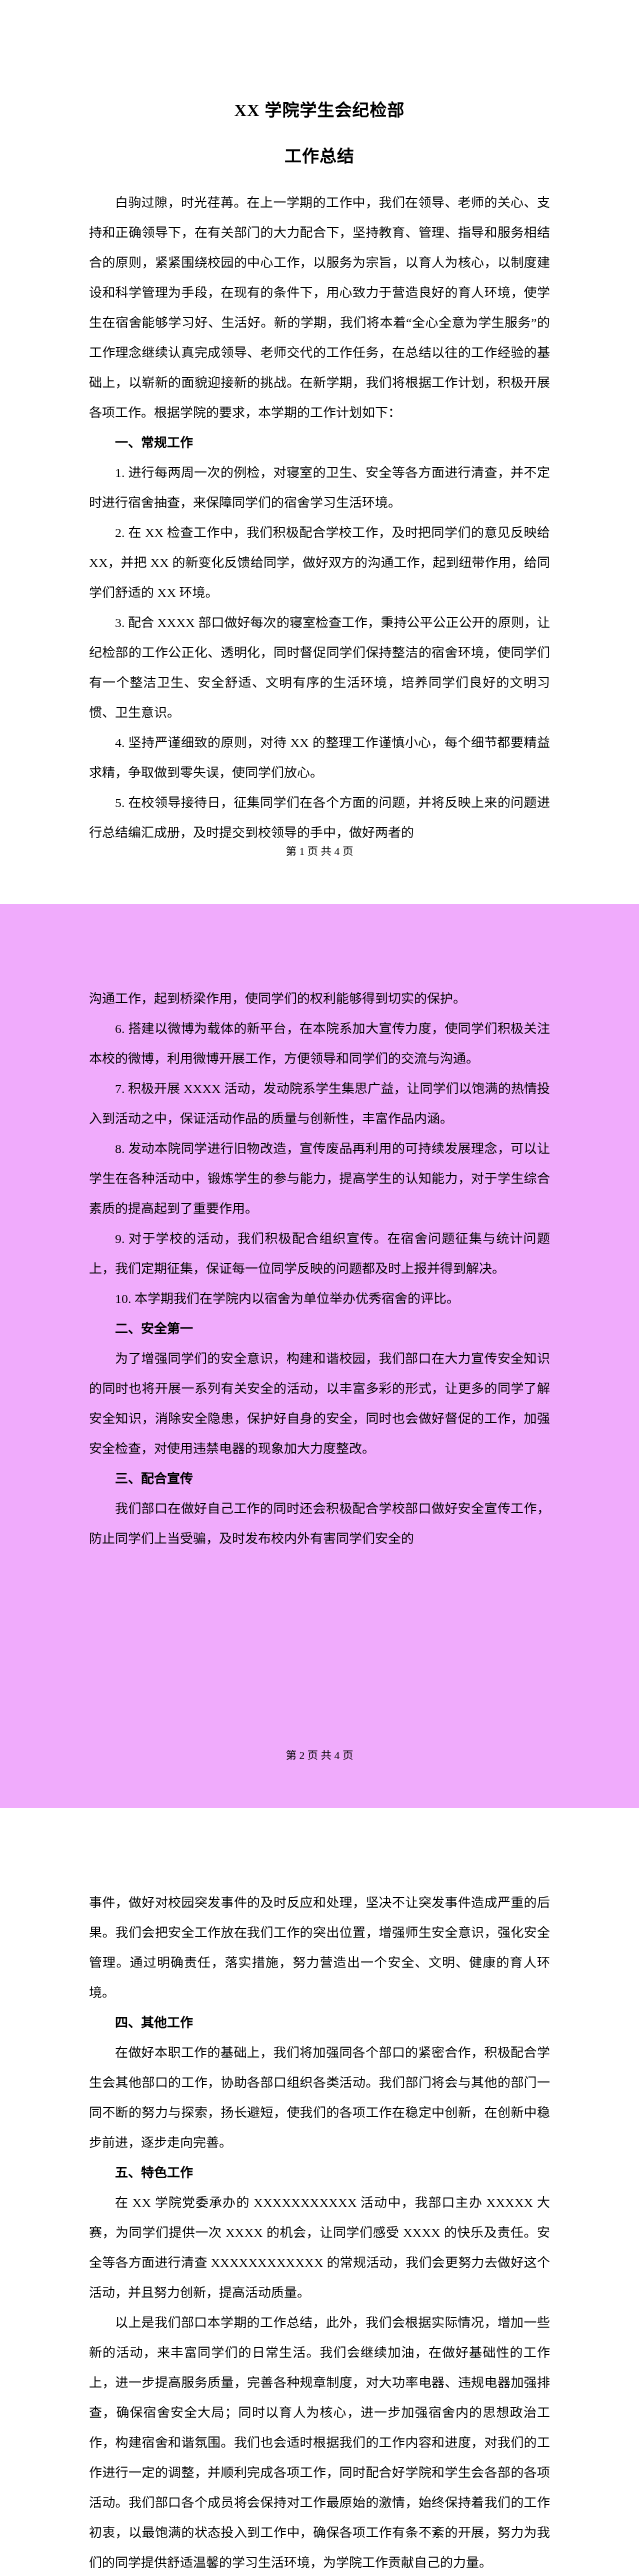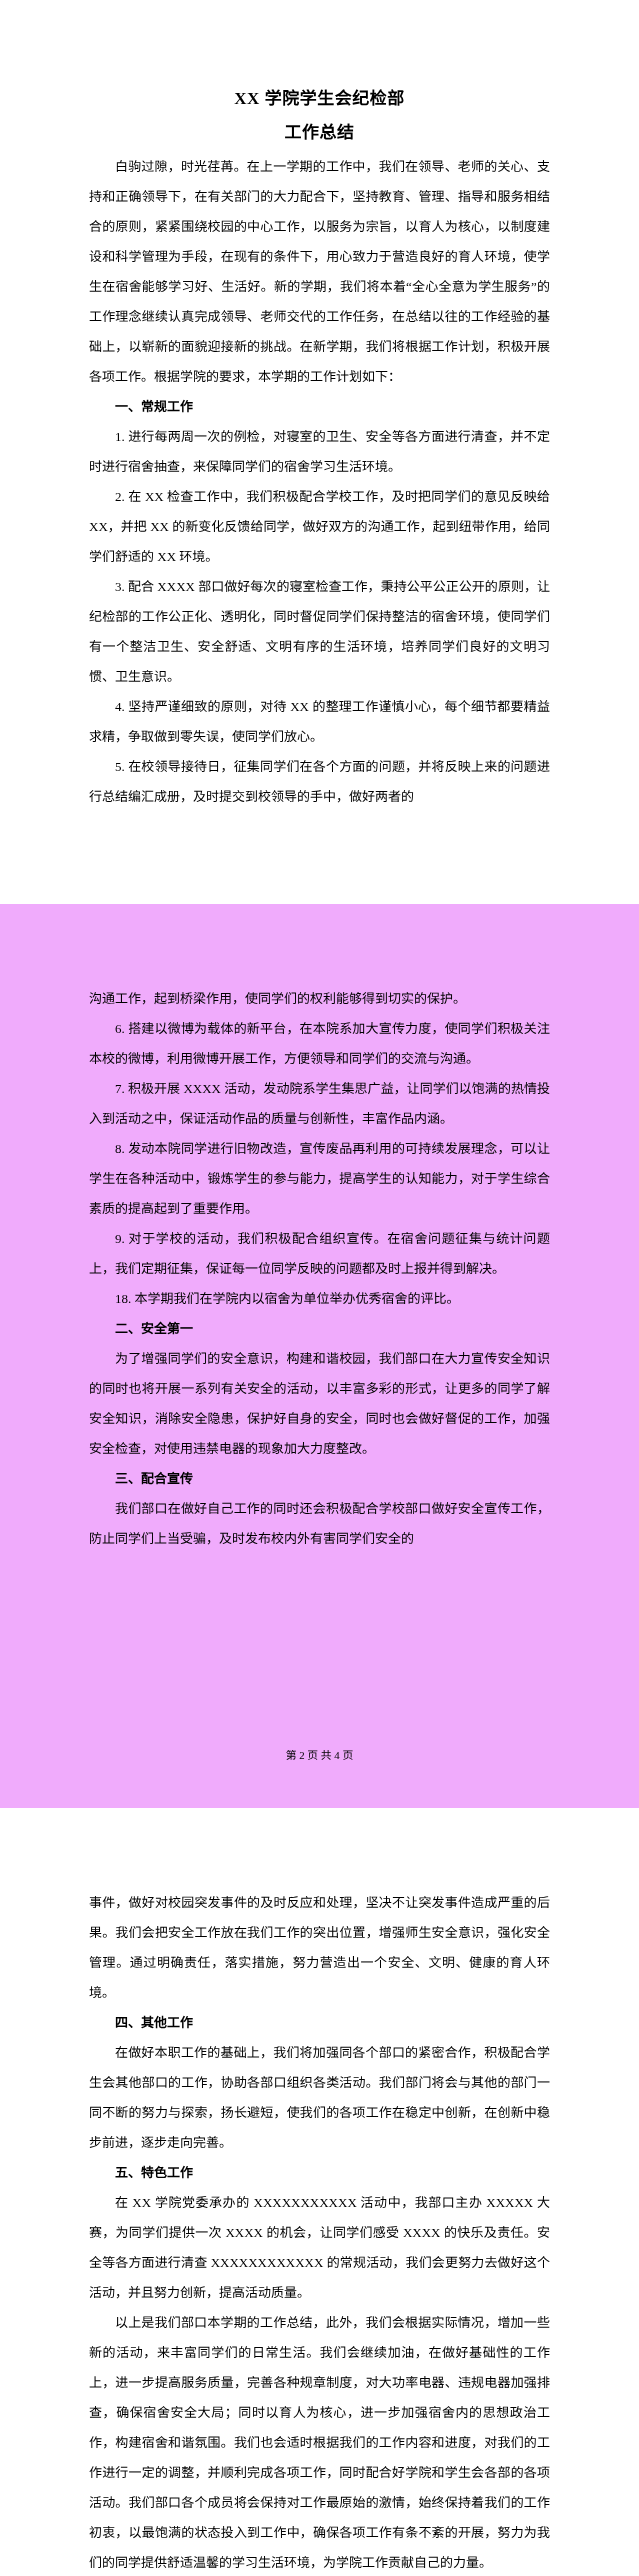--- a/index.html
+++ b/index.html
@@ -18,21 +18,21 @@
     width: 639px;
     height: 904px;
     box-sizing: border-box;
     padding: 80px 89px 0 89px;
     overflow: hidden;
     background: #ffffff;
     color: #000000;
     font-family: "Liberation Serif", "DejaVu Serif", serif;
   }
   .doc-title, .doc-subtitle {
-    margin: 4px;
+    margin: 16px;
     text-align: center;
     font-size: 17px;
     font-weight: 700;
     line-height: 30px;
     letter-spacing: 0.5px;
   }
   .para, .heading {
     margin: 0;
     font-size: 13px;
     line-height: 30px;
@@ -65,28 +65,29 @@
     <section class="page" style="background: rgb(255, 255, 255); color: rgb(0, 0, 0);">
       <h1 class="doc-title">XX 学院学生会纪检部</h1>
       <h2 class="doc-subtitle">工作总结</h2>
       <p class="para">白驹过隙，时光荏苒。在上一学期的工作中，我们在领导、老师的关心、支持和正确领导下，在有关部门的大力配合下，坚持教育、管理、指导和服务相结合的原则，紧紧围绕校园的中心工作，以服务为宗旨，以育人为核心，以制度建设和科学管理为手段，在现有的条件下，用心致力于营造良好的育人环境，使学生在宿舍能够学习好、生活好。新的学期，我们将本着“全心全意为学生服务”的工作理念继续认真完成领导、老师交代的工作任务，在总结以往的工作经验的基础上，以崭新的面貌迎接新的挑战。在新学期，我们将根据工作计划，积极开展各项工作。根据学院的要求，本学期的工作计划如下：</p>
       <p class="heading">一、常规工作</p>
       <p class="para">1. 进行每两周一次的例检，对寝室的卫生、安全等各方面进行清查，并不定时进行宿舍抽查，来保障同学们的宿舍学习生活环境。</p>
       <p class="para">2. 在 XX 检查工作中，我们积极配合学校工作，及时把同学们的意见反映给 XX，并把 XX 的新变化反馈给同学，做好双方的沟通工作，起到纽带作用，给同学们舒适的 XX 环境。</p>
       <p class="para">3. 配合 XXXX 部口做好每次的寝室检查工作，秉持公平公正公开的原则，让纪检部的工作公正化、透明化，同时督促同学们保持整洁的宿舍环境，使同学们有一个整洁卫生、安全舒适、文明有序的生活环境，培养同学们良好的文明习惯、卫生意识。</p>
       <p class="para">4. 坚持严谨细致的原则，对待 XX 的整理工作谨慎小心，每个细节都要精益求精，争取做到零失误，使同学们放心。</p>
       <p class="para">5. 在校领导接待日，征集同学们在各个方面的问题，并将反映上来的问题进行总结编汇成册，及时提交到校领导的手中，做好两者的</p>
+      <div class="page-footer">第 1 页 共 4 页</div>
     </section>
     <section class="page" style="background: #f0abfc; color: rgb(0, 0, 0);">
       <p class="para cont">沟通工作，起到桥梁作用，使同学们的权利能够得到切实的保护。</p>
       <p class="para">6. 搭建以微博为载体的新平台，在本院系加大宣传力度，使同学们积极关注本校的微博，利用微博开展工作，方便领导和同学们的交流与沟通。</p>
       <p class="para">7. 积极开展 XXXX 活动，发动院系学生集思广益，让同学们以饱满的热情投入到活动之中，保证活动作品的质量与创新性，丰富作品内涵。</p>
       <p class="para">8. 发动本院同学进行旧物改造，宣传废品再利用的可持续发展理念，可以让学生在各种活动中，锻炼学生的参与能力，提高学生的认知能力，对于学生综合素质的提高起到了重要作用。</p>
       <p class="para">9. 对于学校的活动，我们积极配合组织宣传。在宿舍问题征集与统计问题上，我们定期征集，保证每一位同学反映的问题都及时上报并得到解决。</p>
-      <p class="para">18. 本学期我们在学院内以宿舍为单位举办优秀宿舍的评比。</p>
+      <p class="para">10. 本学期我们在学院内以宿舍为单位举办优秀宿舍的评比。</p>
       <p class="heading">二、安全第一</p>
       <p class="para">为了增强同学们的安全意识，构建和谐校园，我们部口在大力宣传安全知识的同时也将开展一系列有关安全的活动，以丰富多彩的形式，让更多的同学了解安全知识，消除安全隐患，保护好自身的安全，同时也会做好督促的工作，加强安全检查，对使用违禁电器的现象加大力度整改。</p>
       <p class="heading">三、配合宣传</p>
       <p class="para">我们部口在做好自己工作的同时还会积极配合学校部口做好安全宣传工作，防止同学们上当受骗，及时发布校内外有害同学们安全的</p>
       <div class="page-footer">第 2 页 共 4 页</div>
     </section>
     <section class="page" style="background: rgb(255, 255, 255); color: rgb(0, 0, 0);">
       <p class="para cont">事件，做好对校园突发事件的及时反应和处理，坚决不让突发事件造成严重的后果。我们会把安全工作放在我们工作的突出位置，增强师生安全意识，强化安全管理。通过明确责任，落实措施，努力营造出一个安全、文明、健康的育人环境。</p>
       <p class="heading">四、其他工作</p>
       <p class="para">在做好本职工作的基础上，我们将加强同各个部口的紧密合作，积极配合学生会其他部口的工作，协助各部口组织各类活动。我们部门将会与其他的部门一同不断的努力与探索，扬长避短，使我们的各项工作在稳定中创新，在创新中稳步前进，逐步走向完善。</p>

